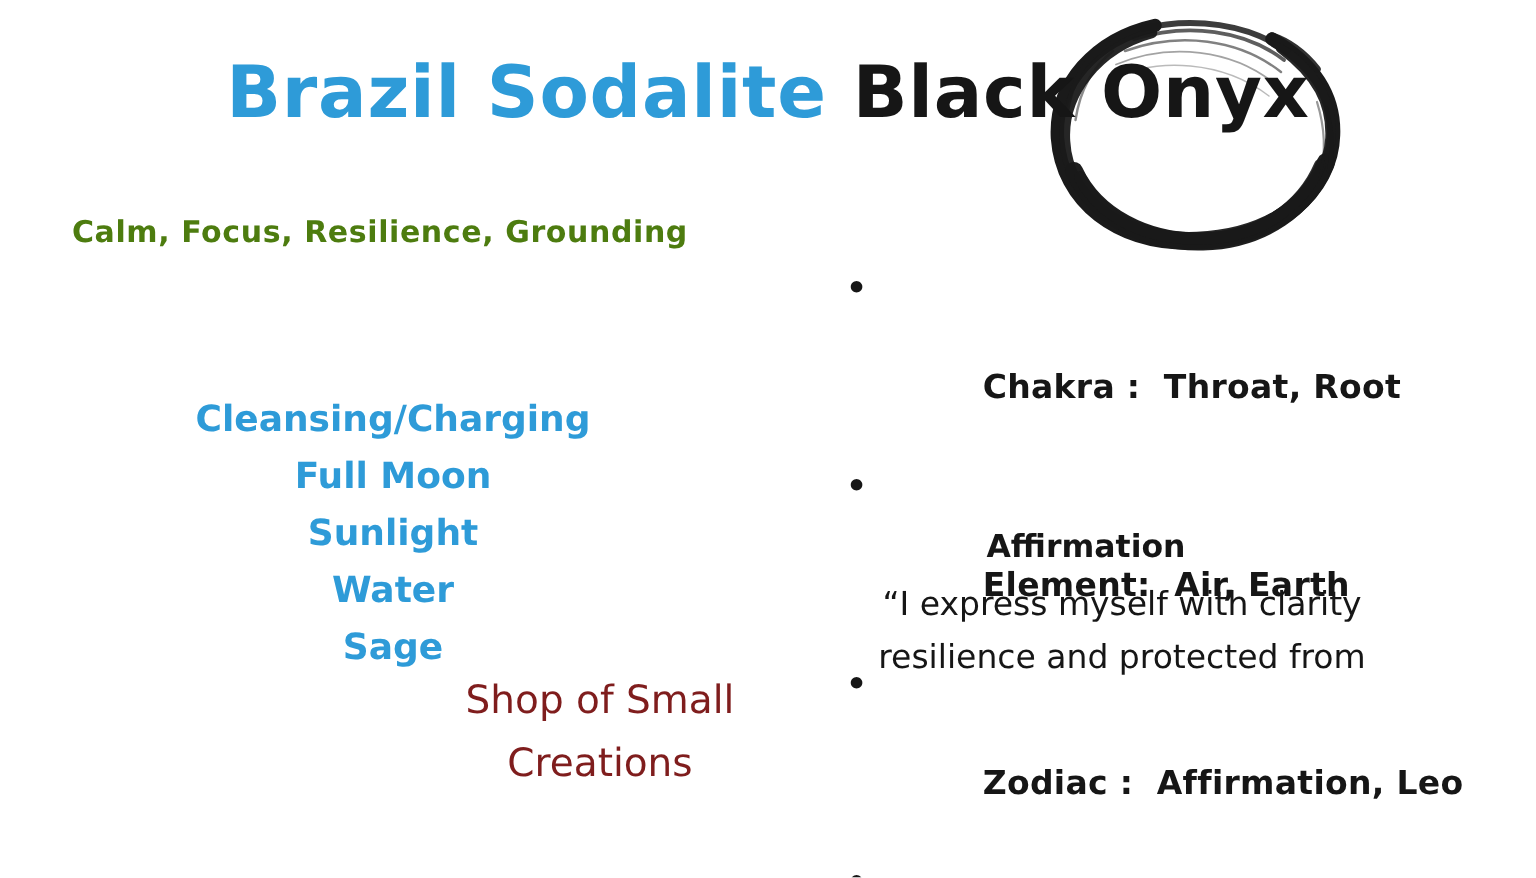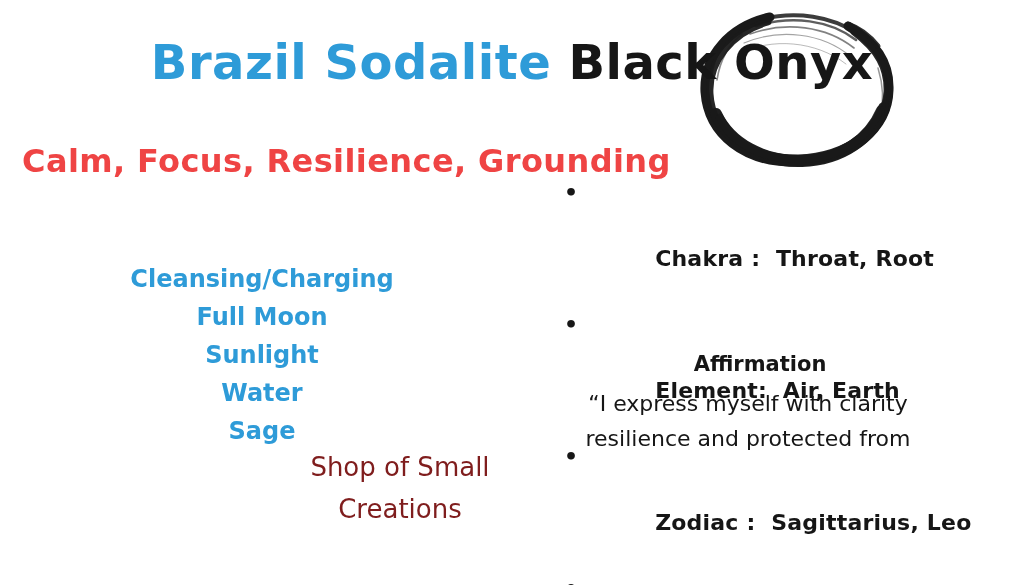--- a/index.html
+++ b/index.html
@@ -42,25 +42,25 @@
     top: 10px;
     width: 196px;
     height: 158px;
     z-index: 1;
   }
   .enso svg { display: block; width: 100%; height: 100%; }
 
   
   .keywords {
     position: absolute;
-    left: 22px;
+    left: 48px;
     top: 142px;
-    font-size: 32px;
-    font-weight: bold;
-    color: #ef4444;
+    font-size: 20px;
+    font-weight: bold;
+    color: #4d7c0f;
     white-space: nowrap;
     letter-spacing: 0.4px;
   }
 
   .cleansing-block {
     position: absolute;
     left: 60px;
     top: 220px;
     width: 404px;
     text-align: center;
@@ -107,21 +107,21 @@
   .attr-list li .bullet {
     position: absolute;
     left: 8px;
     top: 0;
     font-size: 22px;
     line-height: 33px;
   }
 
   .affirmation-heading {
     position: absolute;
-    left: 560px;
+    left: 524px;
     top: 352px;
     width: 400px;
     text-align: center;
     font-size: 21px;
     font-weight: bold;
     color: #161616;
   }
   .affirmation-body {
     position: absolute;
     left: 548px;
@@ -221,21 +221,21 @@
     <li>
       <span class="bullet">•</span>
       <span>Chakra :  Throat, Root</span>
     </li>
     <li>
       <span class="bullet">•</span>
       <span>Element:  Air, Earth</span>
     </li>
     <li>
       <span class="bullet">•</span>
-      <span>Zodiac :  Sagittarius, Leo</span>
+      <span>Zodiac :  Affirmation, Leo</span>
     </li>
     <li>
       <span class="bullet">•</span>
       
     </li>
   </ul>
 
   <div class="affirmation-heading">Affirmation</div>
   <div class="affirmation-body">
     <div>“I express myself with clarity</div>

